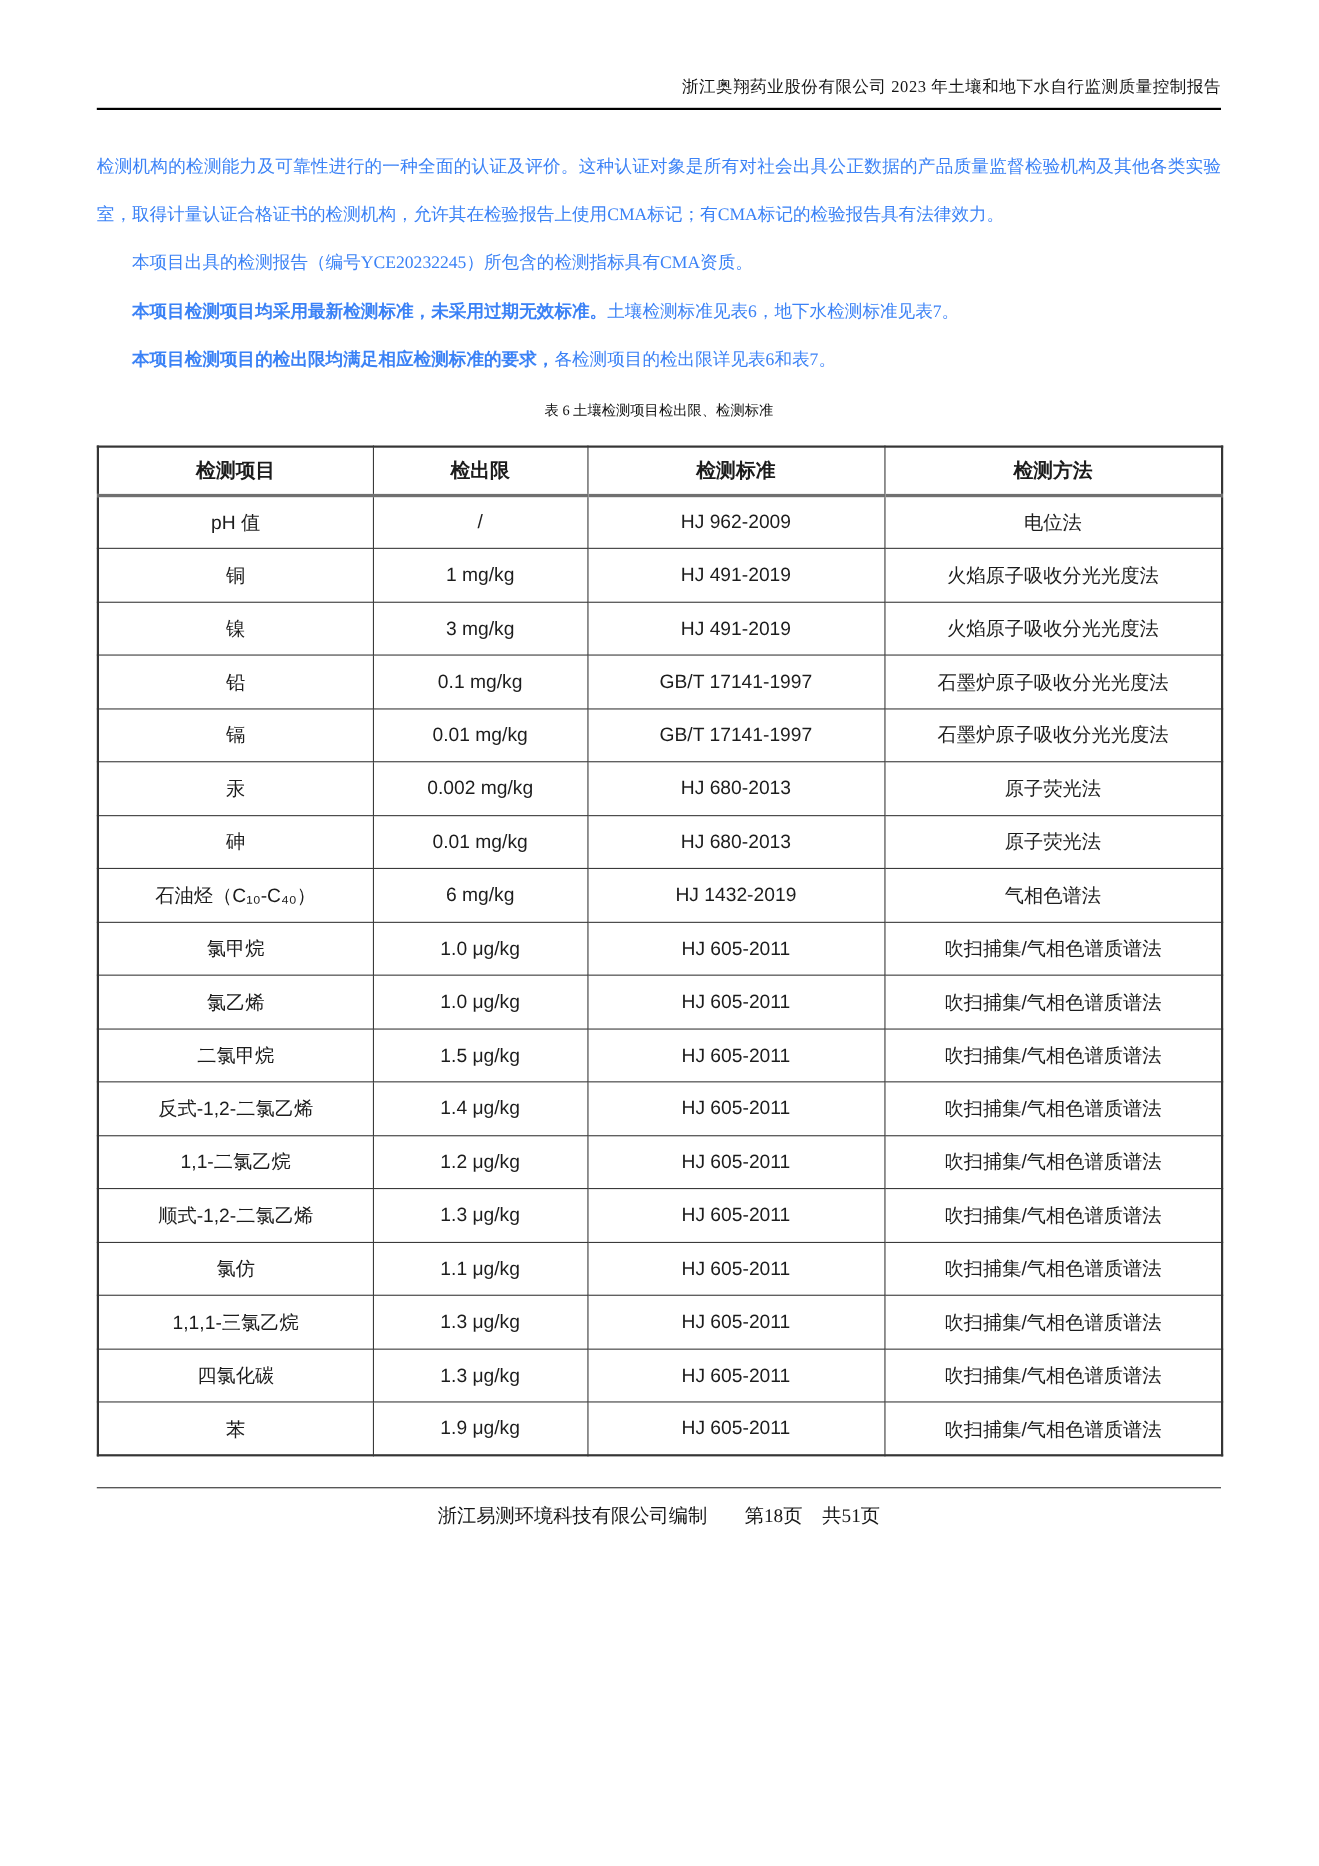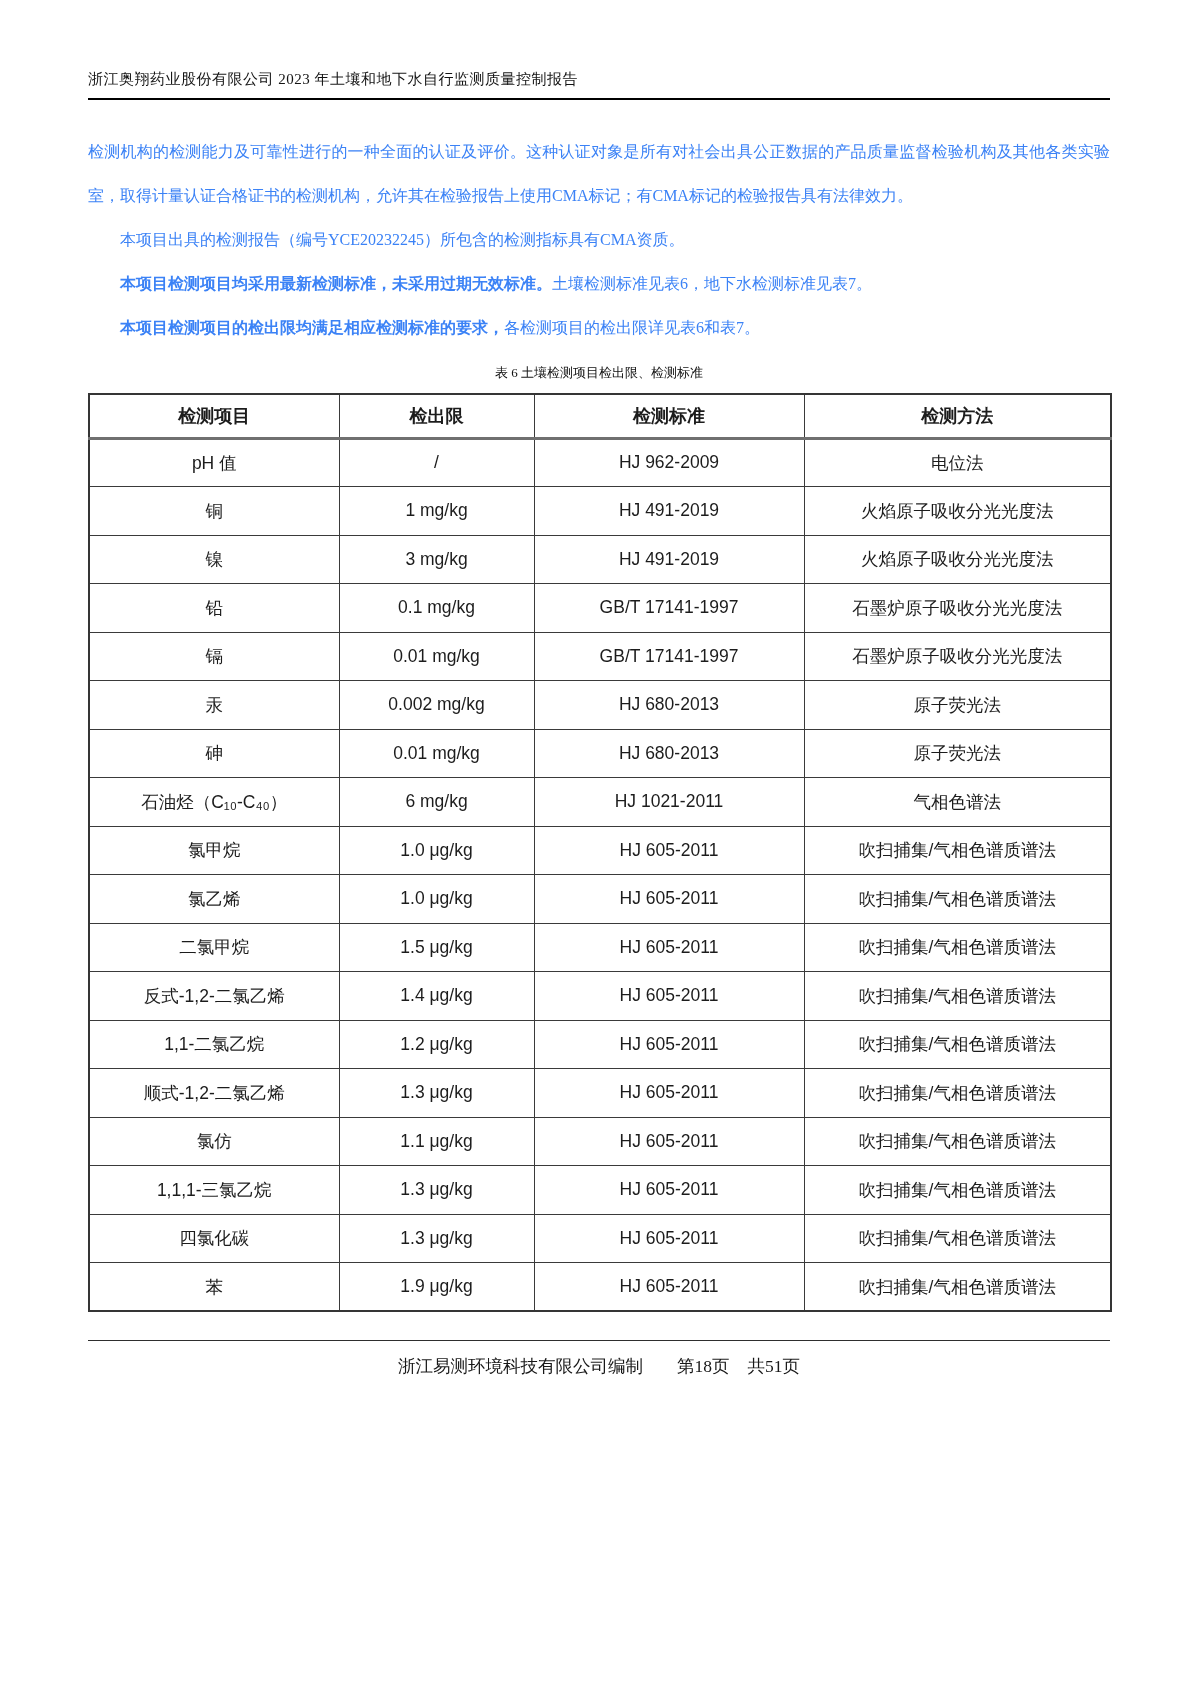--- a/index.html
+++ b/index.html
@@ -17,21 +17,21 @@
   }
   .content {
     position: absolute;
     left: 88px;
     top: 0;
     width: 1022px;
   }
   
   .doc-header {
     padding-top: 70px;
-    text-align: left;
+    text-align: right;
     font-size: 15px;
     letter-spacing: 0.5px;
     color: #141414;
     border-bottom: 2.5px solid #000;
     padding-bottom: 9px;
   }
   
   .body-block {
     margin-top: 30px;
     font-size: 16px;
@@ -45,20 +45,21 @@
   
   .table-caption {
     margin-top: 3px;
     text-align: center;
     font-size: 13px;
     line-height: 40px;
     color: #111;
   }
   
   table.detect {
+    margin-top: 12px;
     width: 1022px;
     border-collapse: collapse;
     table-layout: fixed;
     font-family: "Liberation Sans", "DejaVu Sans", sans-serif;
     padding-left: 14px;
   }
   table.detect col.c1 { width: 250px; }
   table.detect col.c2 { width: 195px; }
   table.detect col.c3 { width: 270px; }
   table.detect col.c4 { width: 307px; }
@@ -174,21 +175,21 @@
           </tr>
           <tr>
             <td>砷</td>
             <td>0.01 mg/kg</td>
             <td>HJ 680-2013</td>
             <td>原子荧光法</td>
           </tr>
           <tr>
             <td>石油烃（C₁₀-C₄₀）</td>
             <td>6 mg/kg</td>
-            <td>HJ 1021-2011</td>
+            <td>HJ 1432-2019</td>
             <td>气相色谱法</td>
           </tr>
           <tr>
             <td>氯甲烷</td>
             <td>1.0 μg/kg</td>
             <td>HJ 605-2011</td>
             <td>吹扫捕集/气相色谱质谱法</td>
           </tr>
           <tr>
             <td>氯乙烯</td>

